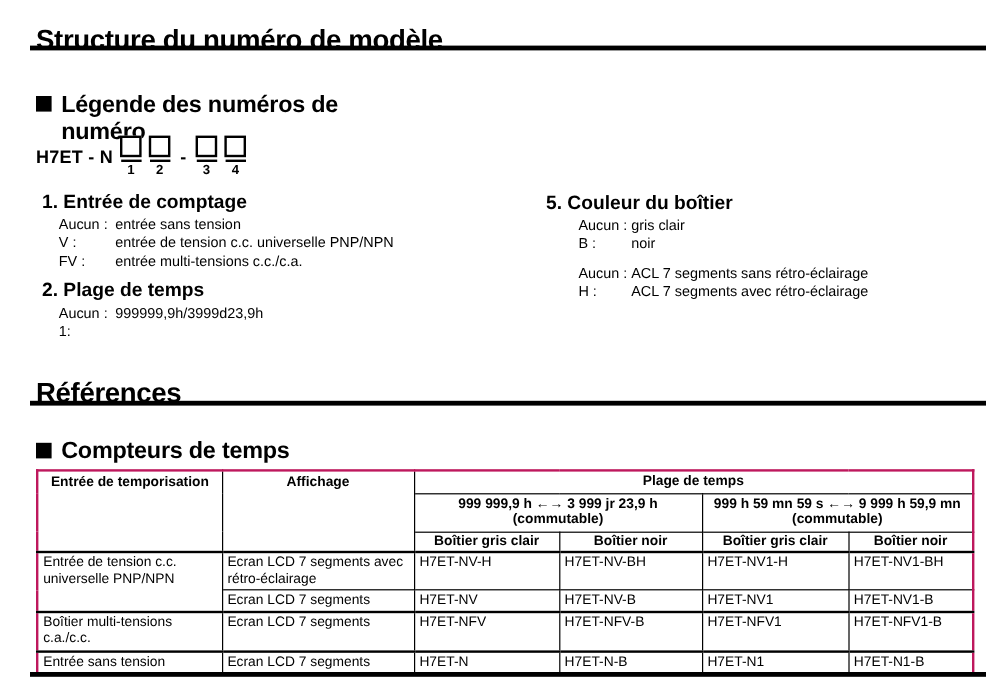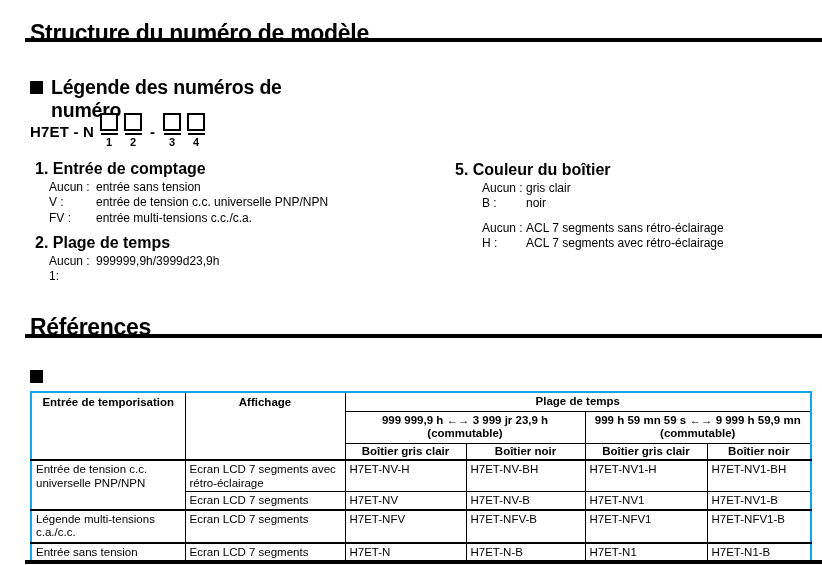--- a/index.html
+++ b/index.html
@@ -34,21 +34,21 @@
   .lg-group{margin-bottom:9px;}
   .lg-title{font-weight:bold;font-size:16px;margin-bottom:3px;}
   #legend-left .lg-items{padding-left:14px;}
   #legend-right .lg-items{padding-left:27px;}
   .lg-item{display:flex;}
   #legend-left .lg-label{flex:0 0 47px;}
   #legend-right .lg-label{flex:0 0 44px;}
   .lg-text{flex:1;}
   
   #ref-table{position:absolute;left:30px;top:391px;}
-  table{border-collapse:collapse;table-layout:fixed;width:780px;font-size:11.5px;border:2px solid #0ea5e9;}
+  table{border-collapse:collapse;table-layout:fixed;width:780px;font-size:11.5px;border:2px solid #be185d;}
   th,td{border:1px solid #000;padding:1px 4px;overflow:hidden;line-height:13.5px;}
   th{font-weight:bold;text-align:center;}
   .hdr-rowspan{vertical-align:top;padding-top:3px;}
   td{text-align:left;vertical-align:top;padding-top:2px;}
   .thick-b{border-bottom:2px solid #000;}
   #rule-bottom{top:560px;}
 </style>
 </head>
 <body>
 
@@ -142,21 +142,21 @@
         <span class="lg-text">ACL 7 segments avec rétro-éclairage</span>
       </div>
     </div>
   </div>
 </div>
 
 <h1 id="title2" class="page-title">Références</h1>
 <div id="rule2" class="rule"></div>
 
 <h2 id="table-heading" class="sect-heading">
-  <span class="sq-icon"></span>
+  <span class="sq-icon"></span><span>Compteurs de temps</span>
 </h2>
 
 <div id="ref-table">
   <table>
     <colgroup>
       <col style="width:154px">
         <col style="width:160px">
       <col style="width:121px">
         <col style="width:119px">
       <col style="width:122px">
@@ -193,21 +193,21 @@
       <td>H7ET-NV1-BH</td>
     </tr>
     <tr style="height:17px">
       <td class="thick-b">Ecran LCD 7 segments</td>
       <td class="thick-b">H7ET-NV</td>
       <td class="thick-b">H7ET-NV-B</td>
       <td class="thick-b">H7ET-NV1</td>
       <td class="thick-b">H7ET-NV1-B</td>
     </tr>
     <tr style="height:33px">
-      <td class="thick-b">Légende multi-tensions c.a./c.c.</td>
+      <td class="thick-b">Boîtier multi-tensions c.a./c.c.</td>
       <td class="thick-b">Ecran LCD 7 segments</td>
       <td class="thick-b">H7ET-NFV</td>
       <td class="thick-b">H7ET-NFV-B</td>
       <td class="thick-b">H7ET-NFV1</td>
       <td class="thick-b">H7ET-NFV1-B</td>
     </tr>
     <tr style="height:16px">
       <td>Entrée sans tension</td>
       <td>Ecran LCD 7 segments</td>
       <td>H7ET-N</td>

